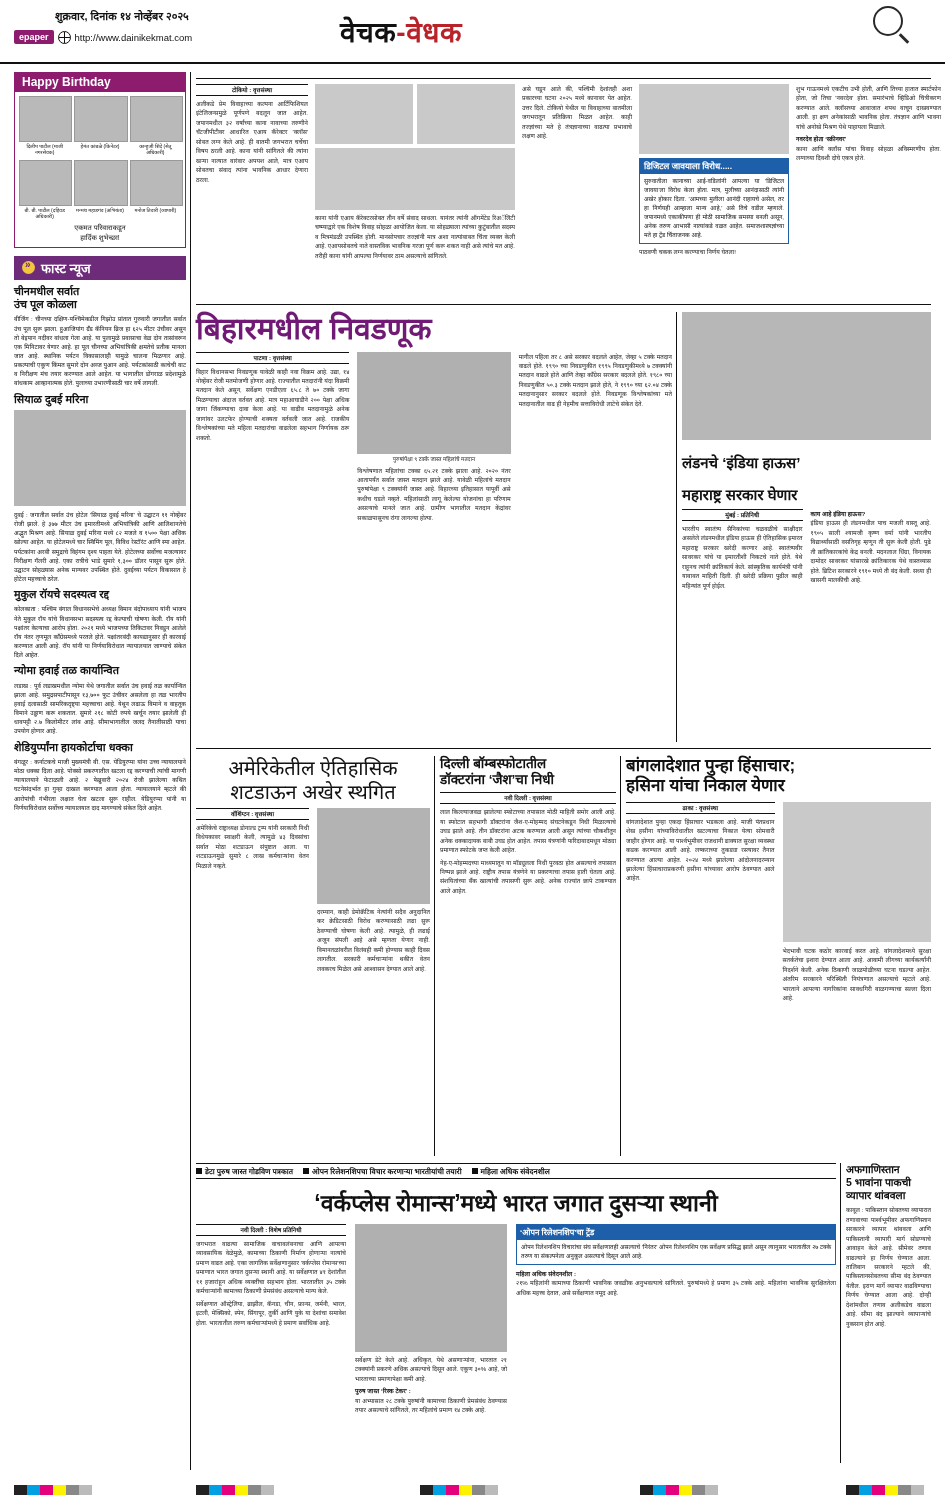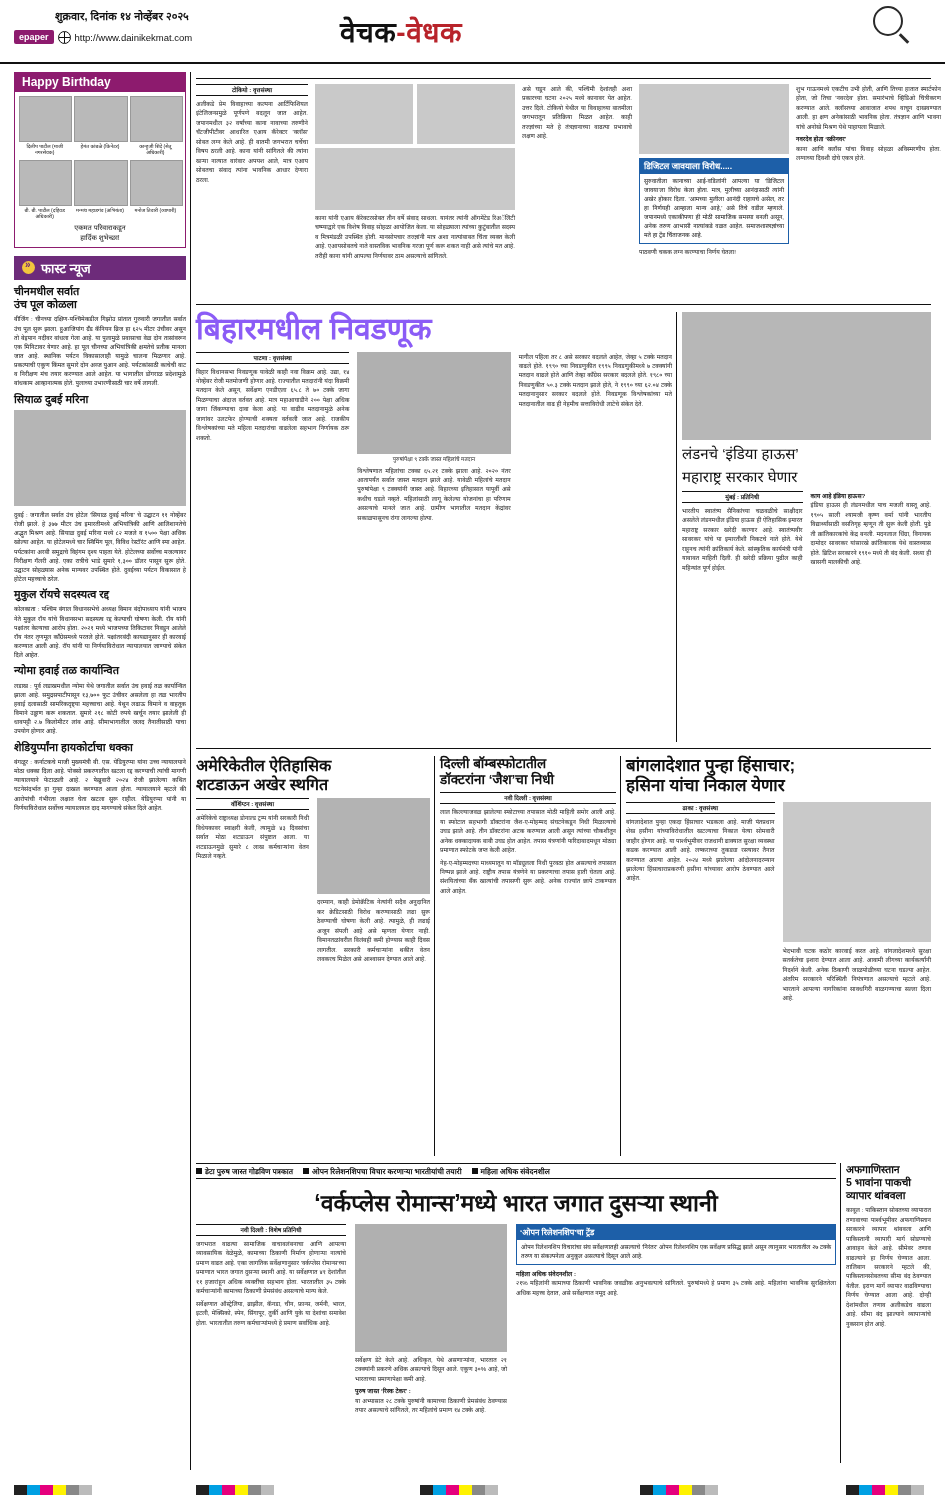--- a/index.html
+++ b/index.html
@@ -44,34 +44,34 @@
   .lr-img{width:100%;height:96px;background:#b5b5b5;margin:4px 0;}
   
   .topstory{position:absolute;left:196px;top:74px;width:735px;}
   .ts-h{font-size:26px;font-weight:bold;text-align:center;letter-spacing:.2px;}
   .ts-rule{border-bottom:1.5px solid #111;margin-top:4px;}
   .ts-grid{display:grid;grid-template-columns:112px 200px 110px 150px 145px;gap:7px;margin-top:5px;}
   .bluebar{background:#1d5fa8;color:#fff;font-size:8.5px;font-weight:bold;padding:2px 5px;}
   .bbox{border:1px solid #1d5fa8;padding:3px 4px;font-size:6px;line-height:1.5;text-align:justify;}
   
   .bihar{position:absolute;left:196px;top:312px;width:476px;}
-  .bihar-h{font-size:30px;font-weight:bold;line-height:1.12;color:#8b5cf6;text-align:left;}
+  .bihar-h{font-size:30px;font-weight:bold;line-height:1.12;color:#701a75;text-align:left;}
   .bihar-sub{display:flex;align-items:stretch;margin-top:8px;font-size:8.5px;font-weight:bold;}
   .bihar-sub .a{background:#e7e4d8;padding:3px 6px;flex:1;}
   .bihar-sub .b{background:#1f1f1f;color:#fff;padding:3px 6px;flex:1;}
   .bihar-cols{display:grid;grid-template-columns:1fr 1fr 1fr;gap:8px;margin-top:6px;}
   .bihar-img{width:100%;height:102px;background:#b0b0b0;}
   
   .london{position:absolute;left:682px;top:312px;width:249px;}
   .london-img{width:100%;height:128px;background:#b7b7b7;}
-  .london-h{font-size:15px;font-weight:normal;line-height:1.2;margin-top:5px;}
+  .london-h{font-size:15px;font-weight:bold;line-height:1.2;margin-top:14px;}
   .london-cols{display:grid;grid-template-columns:1fr 1fr;gap:8px;margin-top:5px;}
   
   .amer{position:absolute;left:196px;top:756px;width:234px;}
-  .amer-h{font-size:16px;font-weight:bold;line-height:1.2;}
+  .amer-h{font-size:20px;font-weight:normal;line-height:1.2;text-align:center;}
   .amer-img{width:100%;height:96px;background:#b3b3b3;margin-top:4px;}
   .delhi{position:absolute;left:440px;top:756px;width:176px;}
   .delhi-h{font-size:13.5px;font-weight:bold;line-height:1.2;}
   .bangla{position:absolute;left:626px;top:756px;width:305px;}
   .bangla-h{font-size:17px;font-weight:bold;line-height:1.2;}
   
   .wpbar{position:absolute;left:196px;top:1163px;width:640px;display:flex;align-items:center;gap:10px;font-size:7.5px;font-weight:bold;border-top:1px solid #111;border-bottom:1px solid #111;padding:2px 0;}
   .sq{width:6px;height:6px;background:#111;display:inline-block;margin-right:3px;}
   .wp{position:absolute;left:196px;top:1186px;width:640px;}
   .wp-h{font-size:23px;font-weight:bold;text-align:center;}

